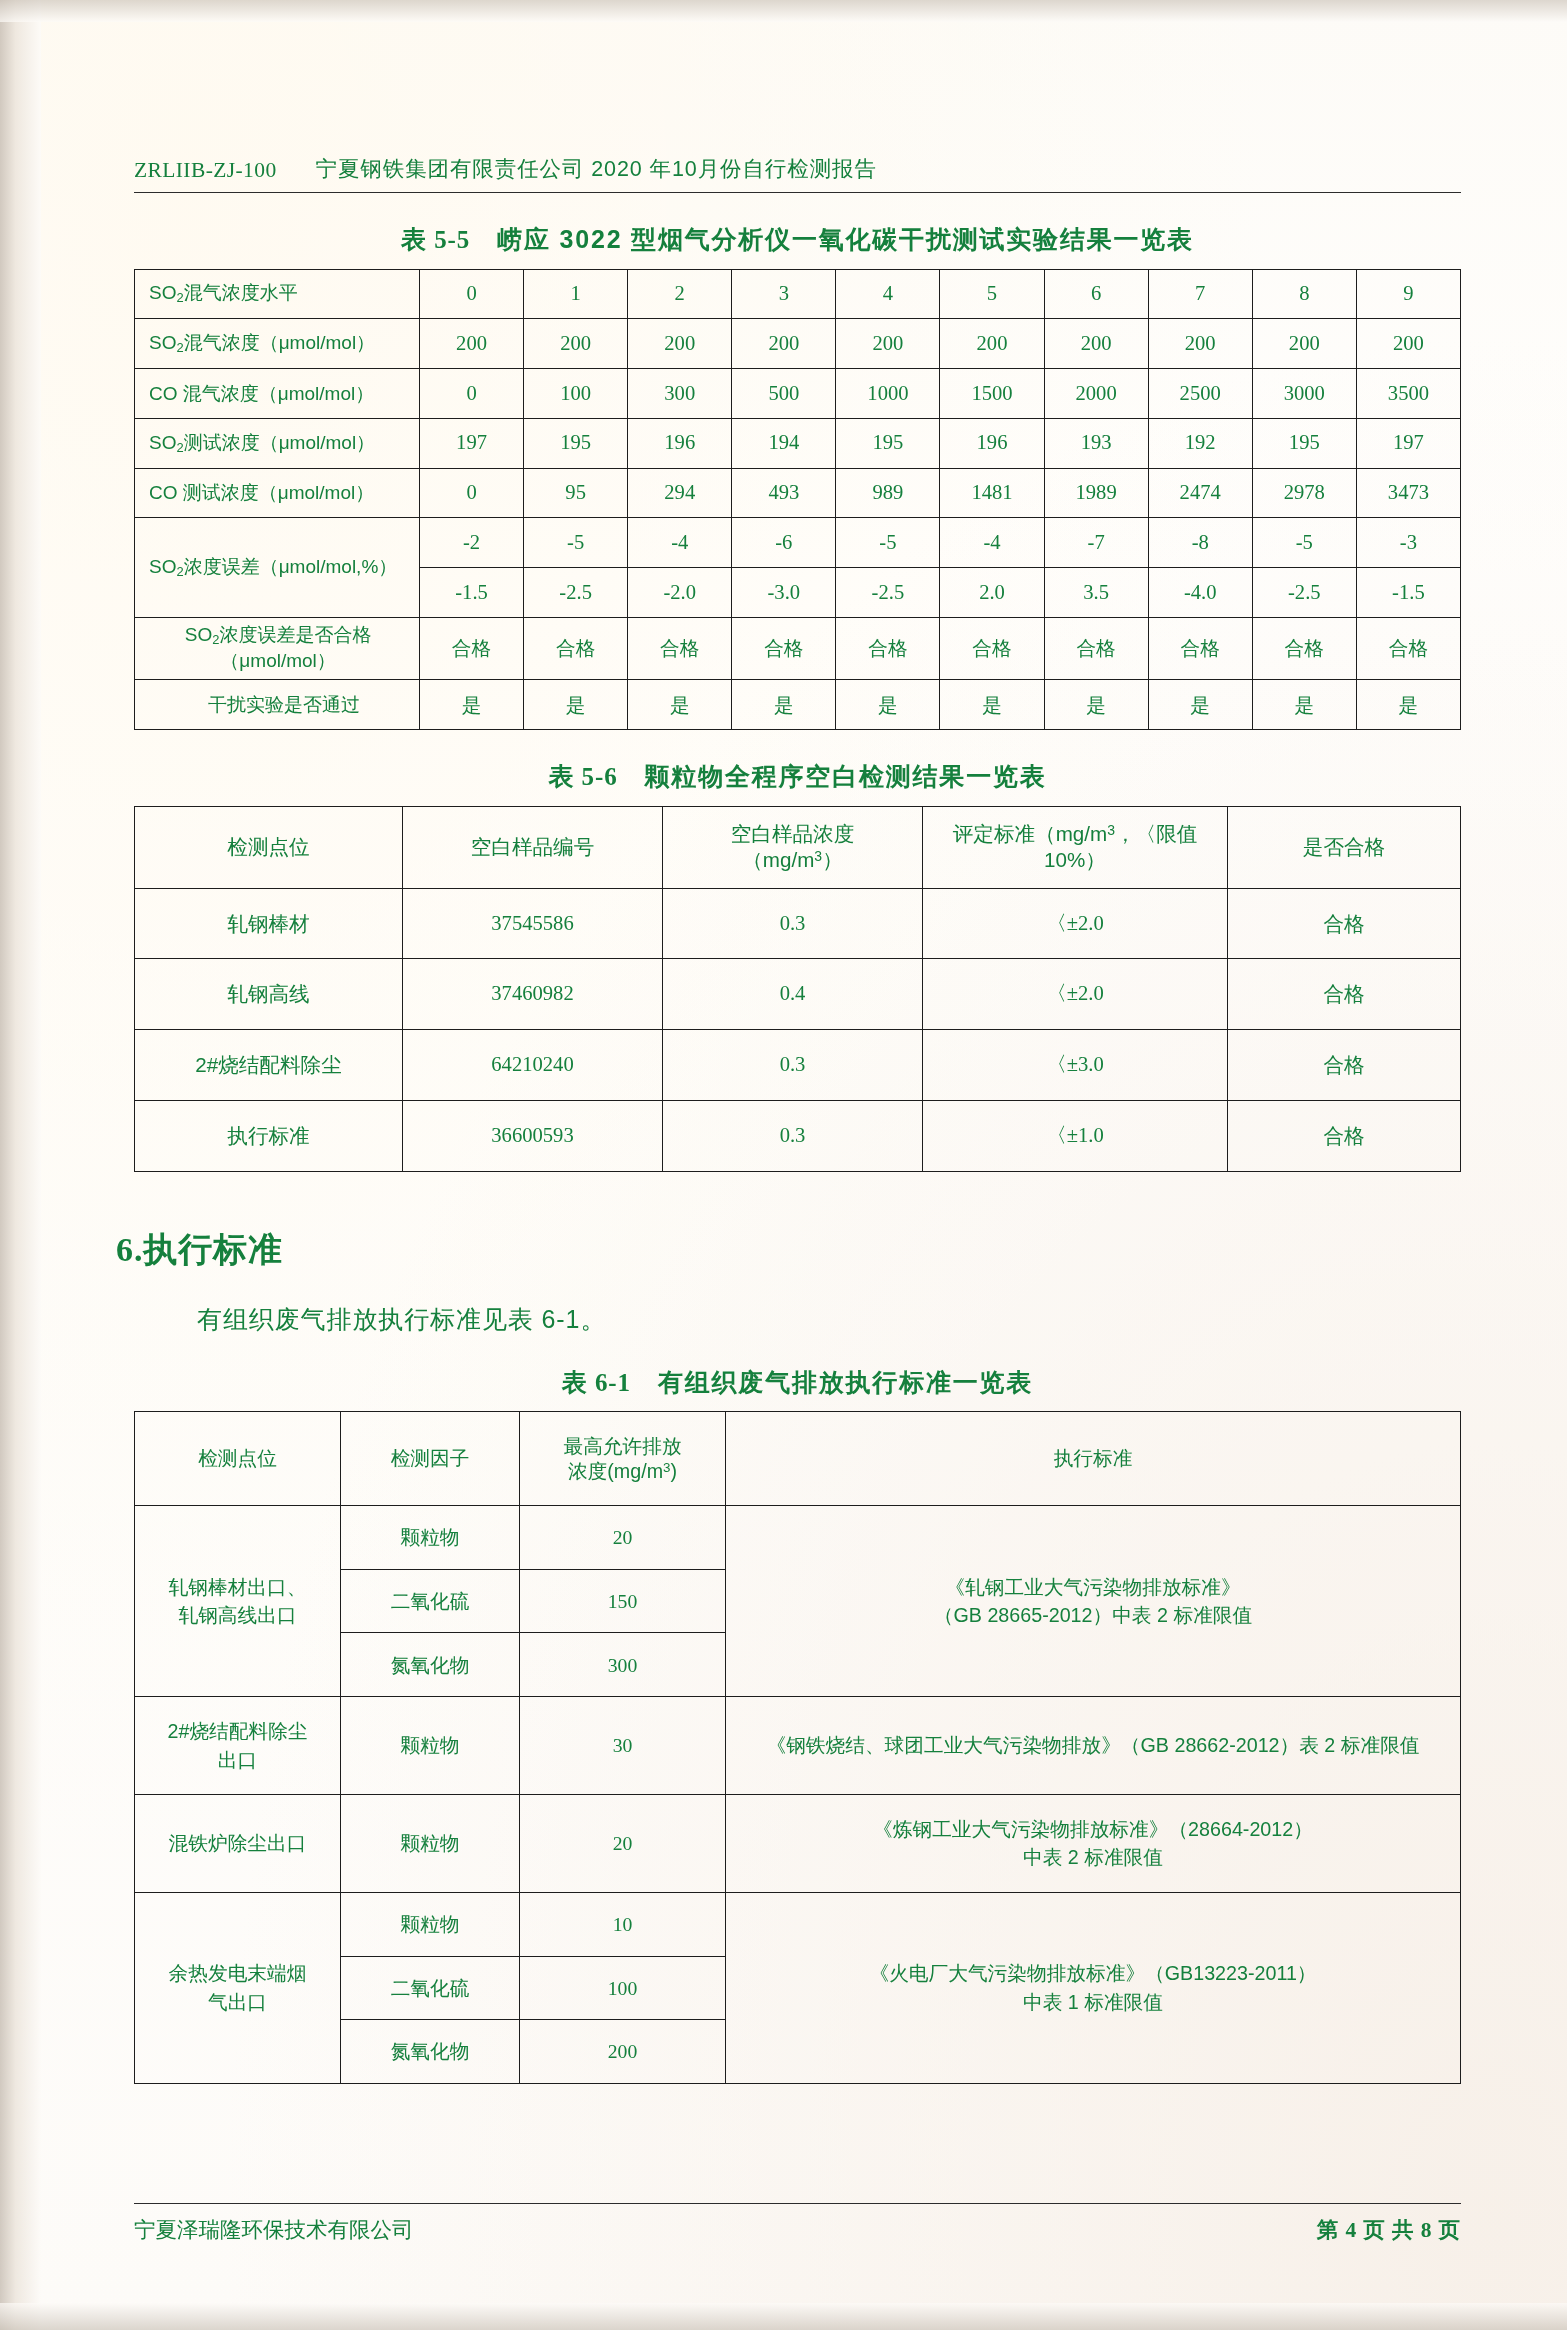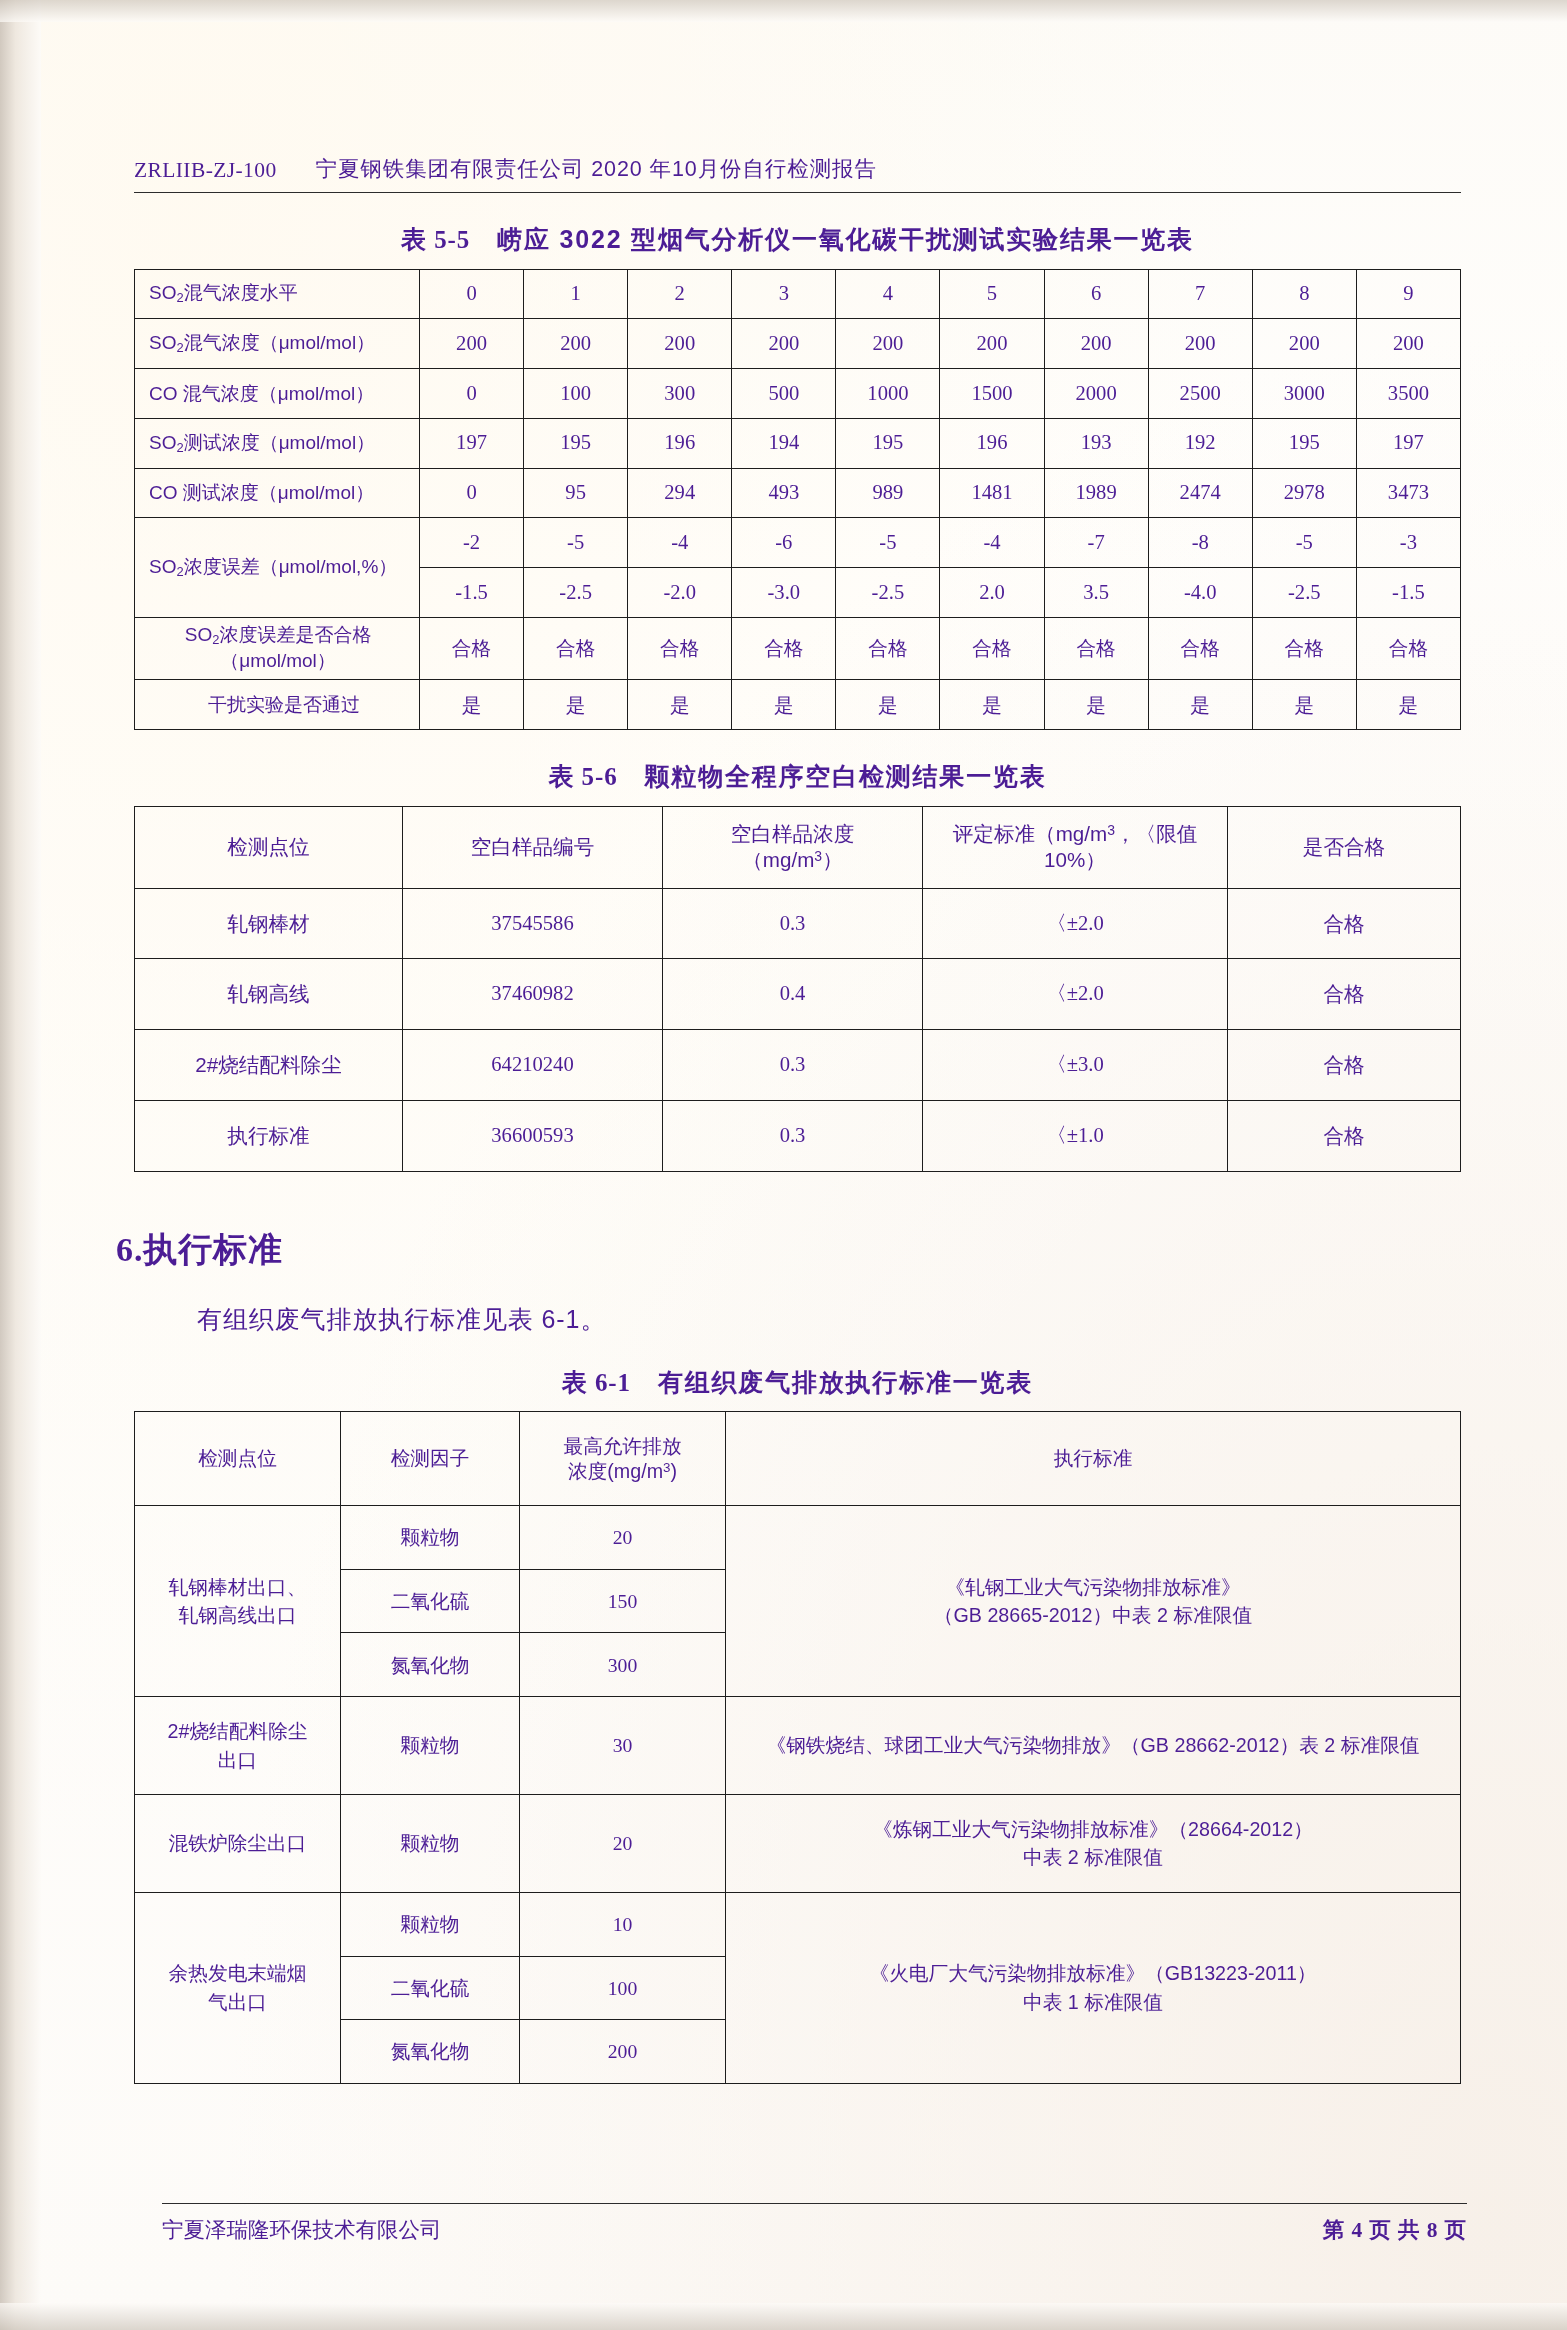--- a/index.html
+++ b/index.html
@@ -8,21 +8,21 @@
     background: #b9b2aa;
   }
   .page {
     position: relative;
     width: 1568px;
     height: 2330px;
     background: #ffffff;
     margin: 0 auto;
     overflow: hidden;
     font-family: "Liberation Sans", sans-serif;
-    color: #4c1d95;
+    color: #15803d;
     box-sizing: border-box;
   }
   
   .page::before {
     content: "";
     position: absolute;
     inset: 0;
     background:
       radial-gradient(ellipse at 12% 8%, rgba(255,250,240,0.9) 0%, rgba(252,248,240,0.0) 55%),
       radial-gradient(ellipse at 95% 95%, rgba(246,238,230,0.85) 0%, rgba(255,255,255,0) 60%),
@@ -175,24 +175,23 @@
   }
   #t61 .pt {
     font-size: 19.7px;
     line-height: 1.45;
   }
 
   
   .doc-footer {
     position: absolute;
     left: 134px;
-    right: 101px;
+    right: 107px;
     bottom: 86px;
     z-index: 2;
-    margin-left: 28px;
   }
   .footer-rule {
     border: 0;
     border-top: 1.8px solid #2c2c2c;
     margin: 0 0 10.7px 0;
   }
   .footer-row {
     display: flex;
     justify-content: space-between;
     align-items: baseline;

